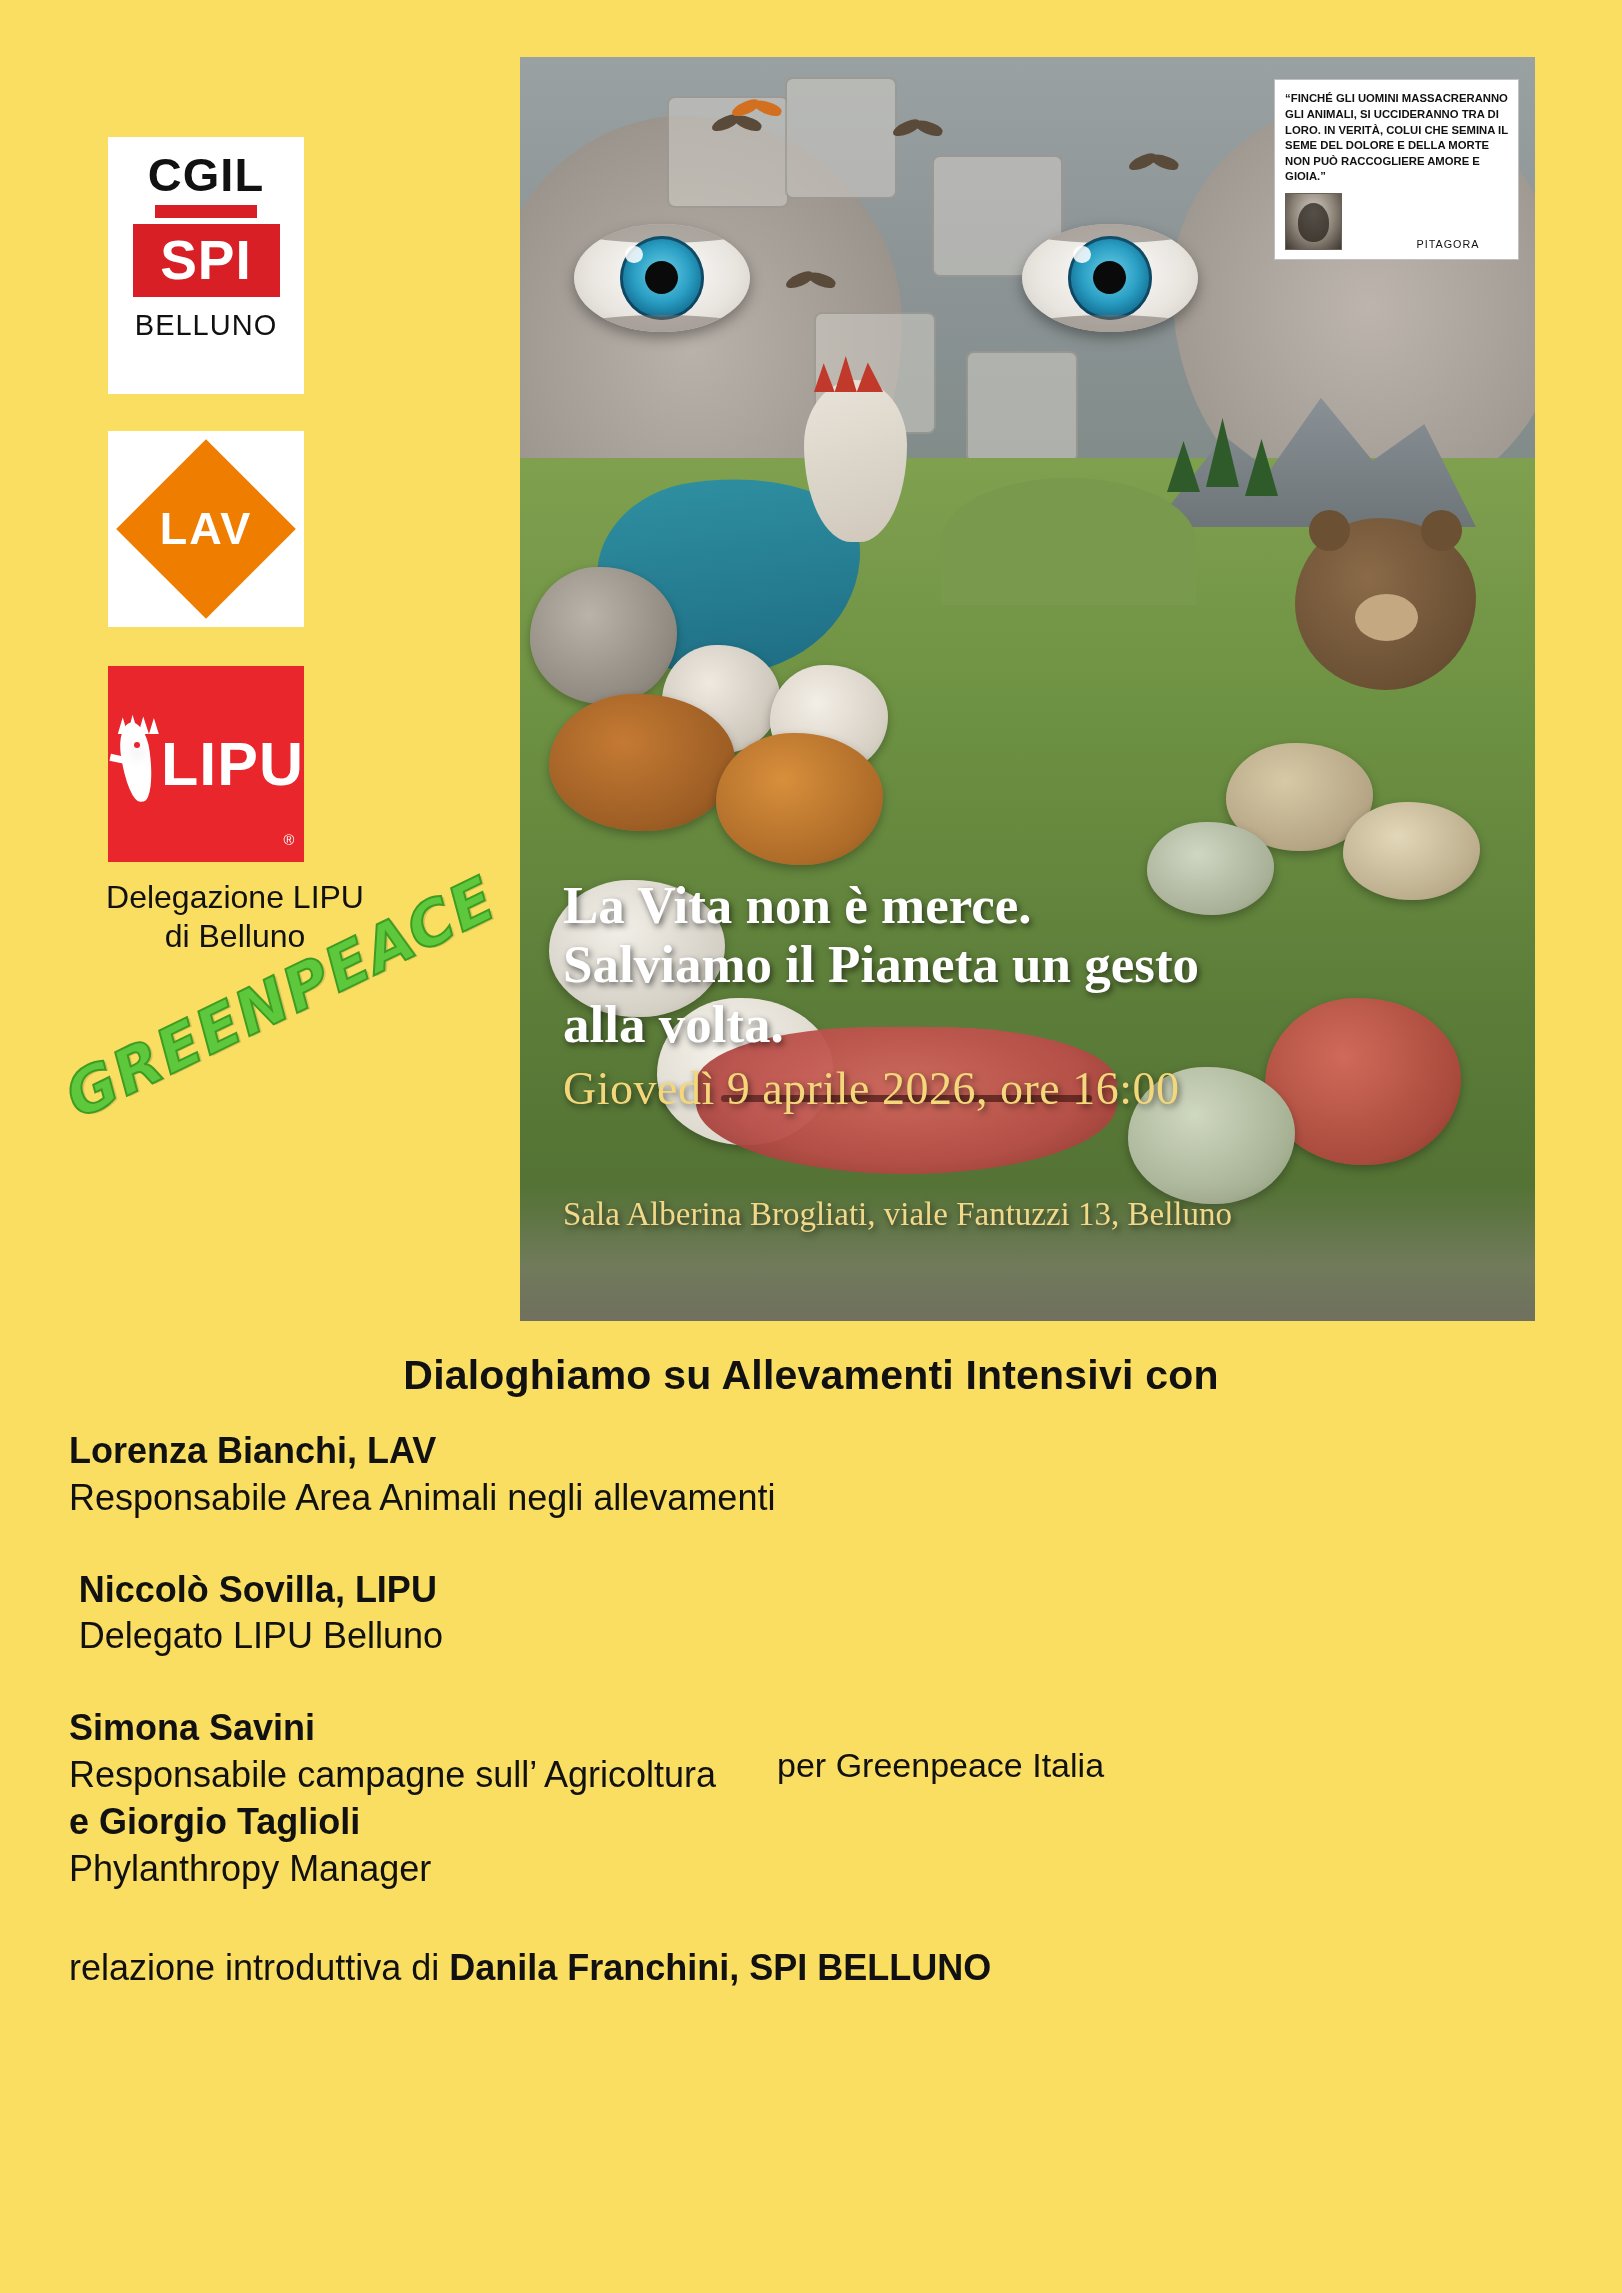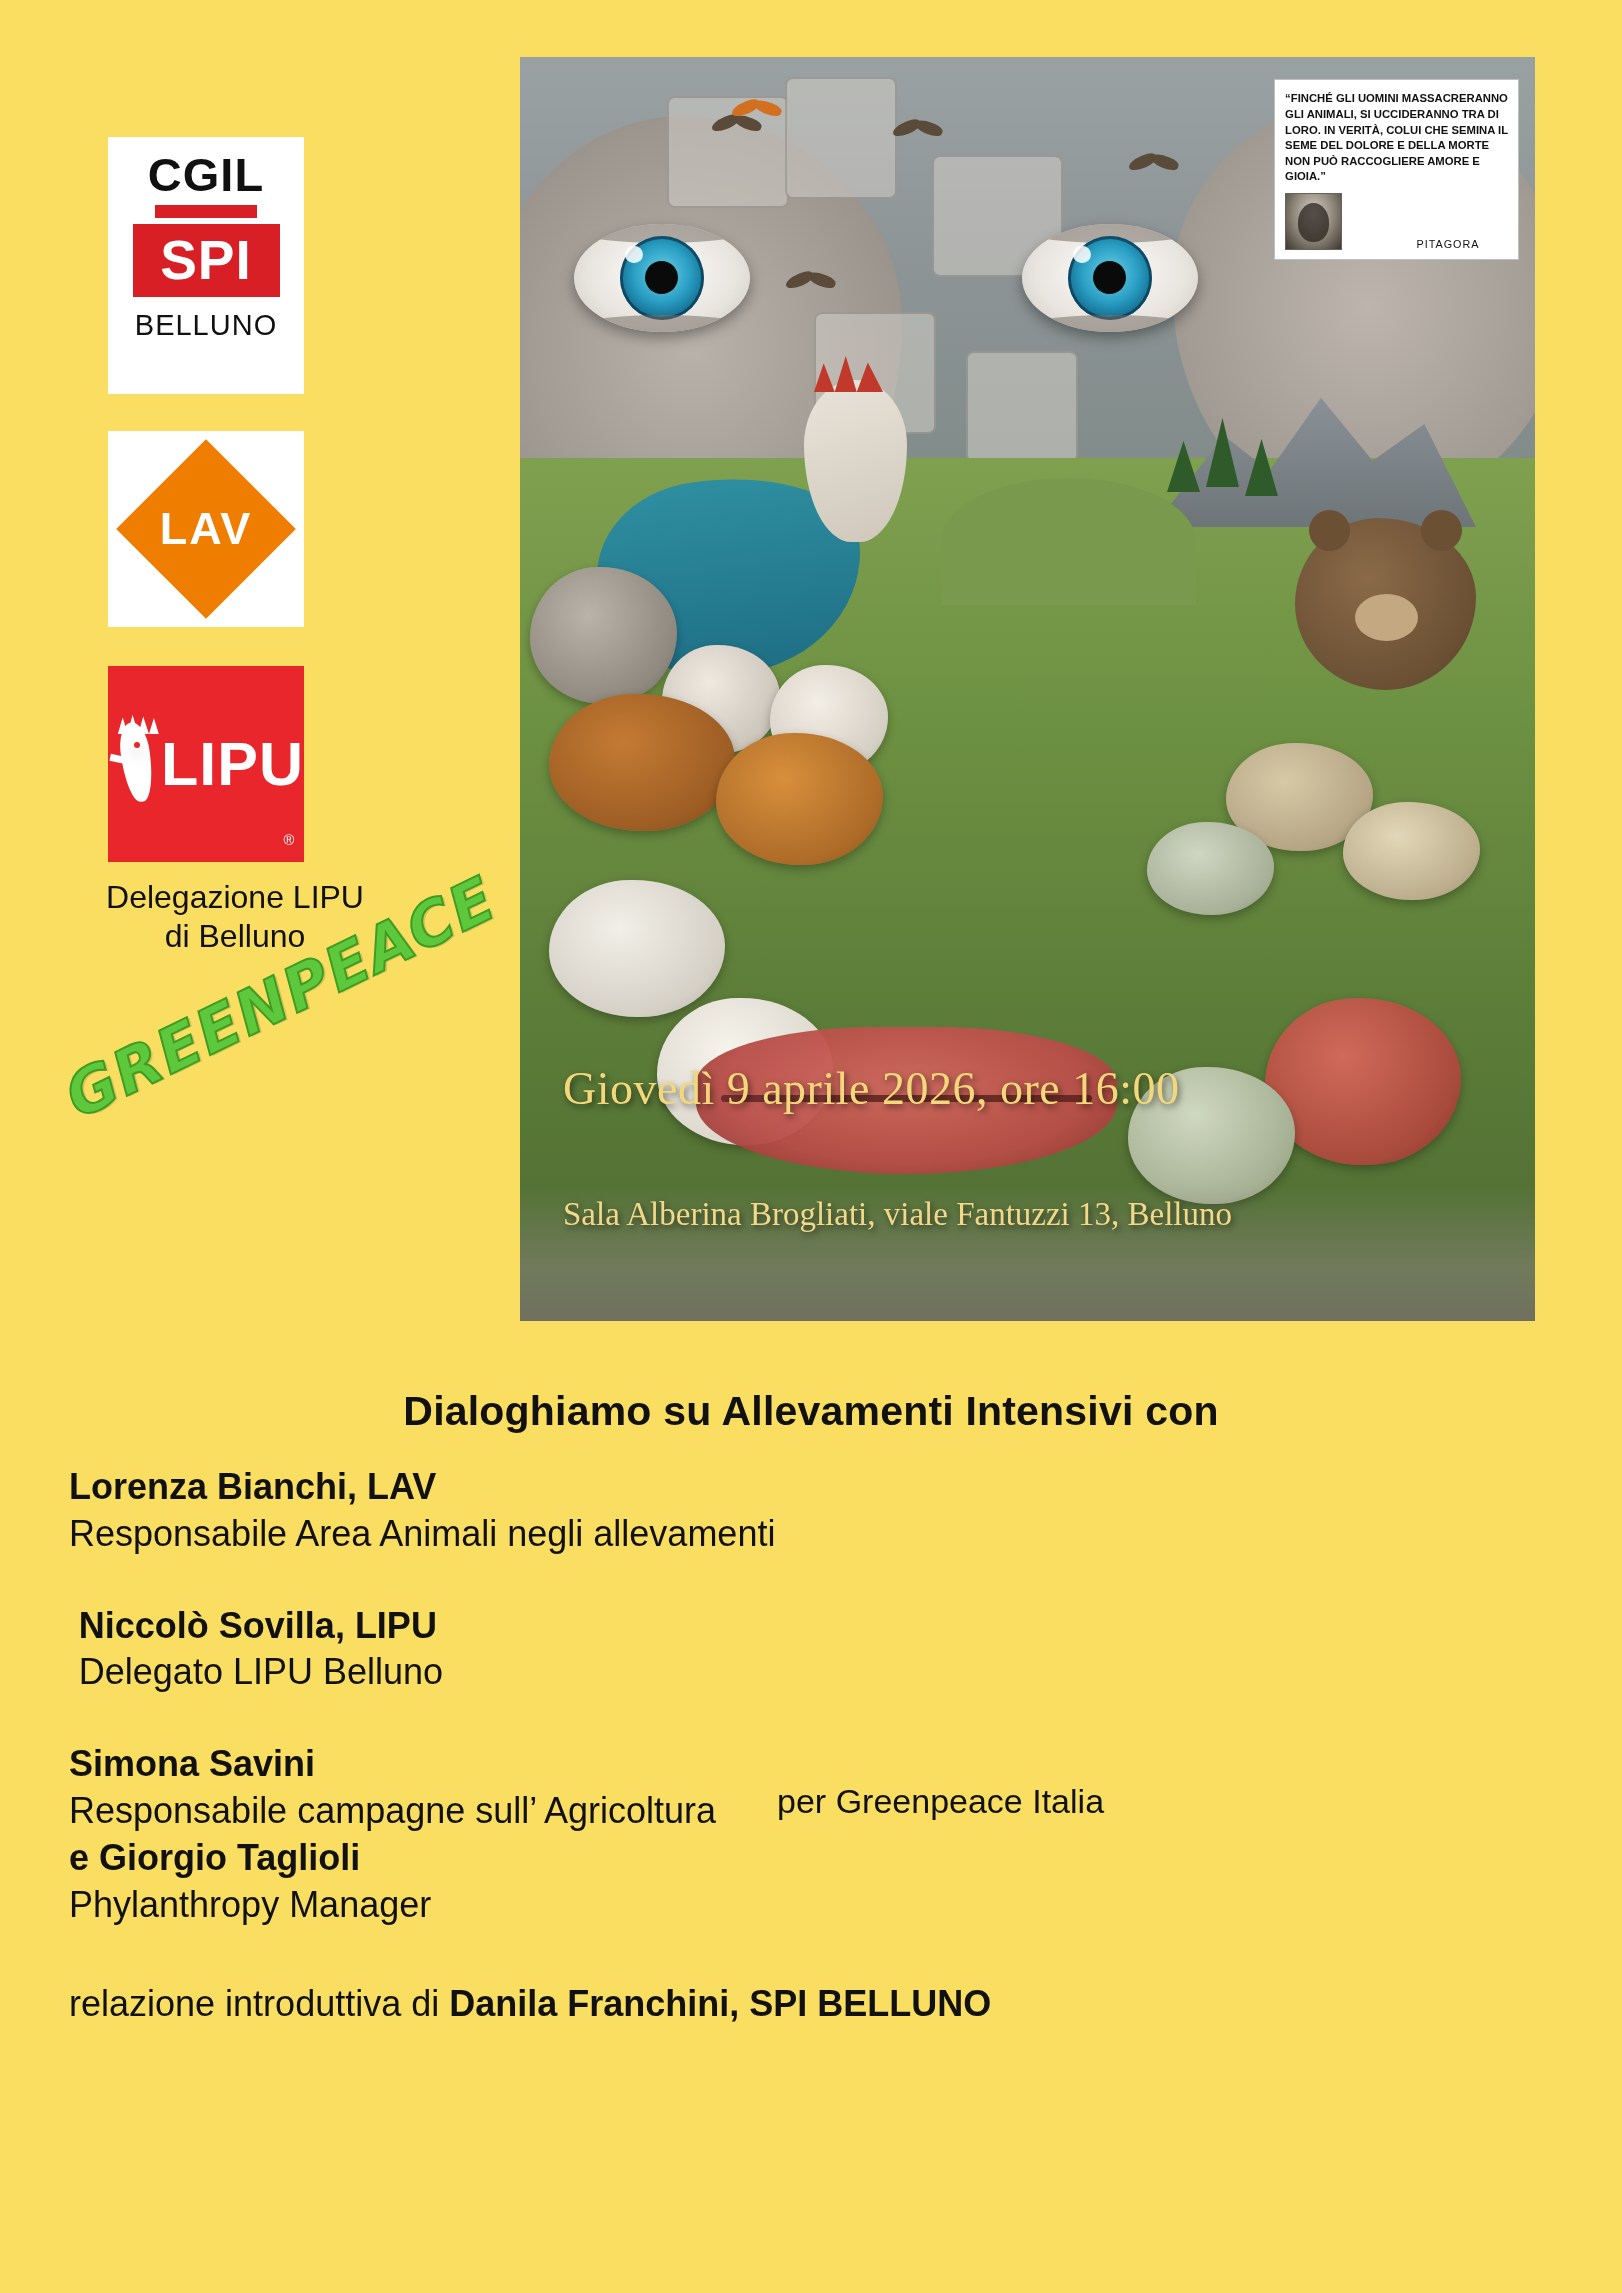--- a/index.html
+++ b/index.html
@@ -475,21 +475,21 @@
     color: #f2d98a;
     font-family: "Liberation Serif", serif;
     font-size: 33px;
     text-shadow: 2px 2.9px 5.9px rgba(0,0,0,0.55);
   }
 
   
   .content {
     position: absolute;
     left: 0;
-    top: 1388px;
+    top: 1352px;
     width: 1622px;
     color: #111;
   }
   .dialogue-title {
     text-align: center;
     font-size: 41px;
     font-weight: bold;
     margin: 0 0 29px 0;
     letter-spacing: 0.2px;
   }
@@ -646,20 +646,21 @@
   <div class="chin"></div>
 
   <div class="quote-card">
     <div class="quote-text">“FINCHÉ GLI UOMINI MASSACRERANNO GLI ANIMALI, SI UCCIDERANNO TRA DI LORO. IN VERITÀ, COLUI CHE SEMINA IL SEME DEL DOLORE E DELLA MORTE NON PUÒ RACCOGLIERE AMORE E GIOIA.”</div>
     <div class="quote-row">
       <div class="quote-portrait"></div>
       <div class="quote-author">PITAGORA</div>
     </div>
   </div>
 
+  <div class="poster-headline">La Vita non è merce. Salviamo il Pianeta un gesto alla volta.</div>
   <div class="poster-date">Giovedì 9 aprile 2026, ore 16:00</div>
   <div class="poster-venue">Sala Alberina Brogliati, viale Fantuzzi 13, Belluno</div>
 </div>
 
 <div class="content">
 
   <div class="dialogue-title">Dialoghiamo su Allevamenti Intensivi con</div>
 
   <div class="speakers">
 

